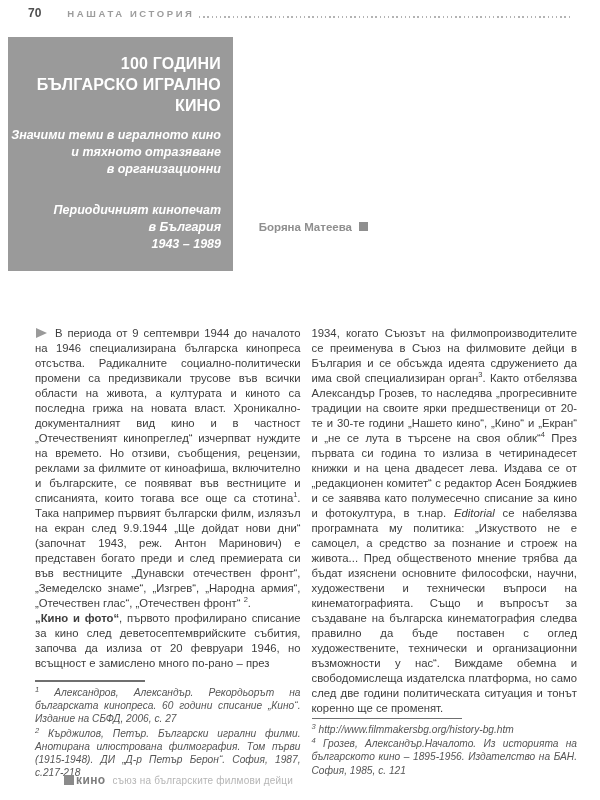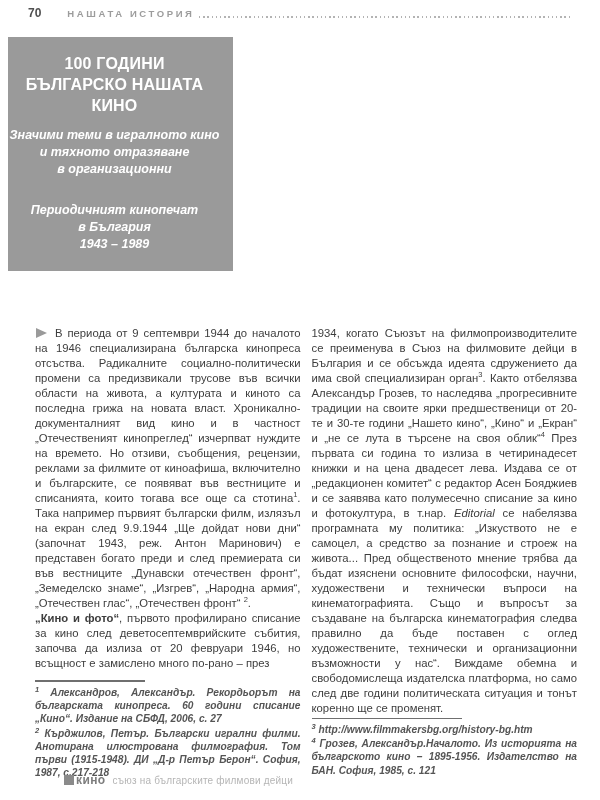--- a/index.html
+++ b/index.html
@@ -14,21 +14,21 @@
   .header { position:absolute; top:6px; left:28px; right:26px; display:flex; align-items:baseline; }
   .page-num { font-size:12px; font-weight:bold; color:#4f4f4f; }
   .section-title { margin-left:26px; font-size:9.5px; font-weight:bold; letter-spacing:2.6px; color:#9c9c9c; }
   .leader { flex:1; margin-left:4px; height:2px; align-self:flex-end; margin-bottom:2px;
     background:repeating-linear-gradient(to right, #b3b3b3 0 1.5px, transparent 1.5px 4.2px);
   }
 
   
   .title-box {
     position:absolute; left:8px; top:37px; width:225px; box-sizing:border-box;
-    background:#9a9a9a; color:#ffffff; text-align:center;
+    background:#9a9a9a; color:#ffffff; text-align:right;
     padding:16px 12px 18px 0;
   }
   .box-title { font-size:16px; font-weight:bold; line-height:21px; letter-spacing:0.2px; }
   .box-sub { font-size:12.5px; font-weight:bold; font-style:italic; line-height:17px; }
   .box-sub.first { margin-top:11px; }
   .box-period { margin-top:24px; }
 
   
   .author { position:absolute; top:221px; left:0; width:368px; text-align:right;
     font-size:11.5px; font-weight:bold; color:#8f8f8f; }
@@ -45,50 +45,53 @@
     border-left:11px solid #9a9a9a; border-top:5.5px solid transparent; border-bottom:5.5px solid transparent;
   }
   .sup { vertical-align:super; font-size:7.5px; line-height:0; }
   .bold { font-weight:bold; }
   .ital { font-style:italic; }
 
   
   .fn-sep { width:110px; height:0; border-top:2px solid #6f6f6f; margin:9px 0 4px 0; }
   .fn-sep.right { width:150px; border-top:1.5px solid #6f6f6f; margin:2px 0 4px 0; }
   .footnotes { font-size:10.2px; line-height:13.2px; font-style:italic; color:#555; text-align:justify; }
-  .footnotes p { margin:0 0 1px 0;font-weight:bold; }
+  .footnotes p { margin:0 0 1px 0; }
 
   
   .footer { position:absolute; left:64px; bottom:13px; display:flex; align-items:center; }
   .footer .sq { display:inline-block; width:10px; height:10px; background:#8a8a8a; margin-right:2px; }
   .footer .mag { font-size:12px; font-weight:bold; color:#7d7d7d; letter-spacing:0.4px; }
   .footer .tag { font-size:10px; color:#b5b5b5; margin-left:7px; letter-spacing:0.2px; }
 </style>
 </head>
 <body>
 
 <div class="page">
 
   <div class="header">
     <span class="page-num">70</span>
     <span class="section-title">НАШАТА ИСТОРИЯ</span>
     <span class="leader"></span>
   </div>
 
   <div class="title-box">
     <div class="box-title">100 ГОДИНИ</div>
-    <div class="box-title">БЪЛГАРСКО НАШАТА КИНО</div>
+    <div class="box-title">БЪЛГАРСКО ИГРАЛНО КИНО</div>
     <div class="box-sub first">Значими теми в игралното кино</div>
     <div class="box-sub">и тяхното отразяване</div>
     <div class="box-sub">в организационни</div>
     <div class="box-sub box-period">Периодичният кинопечат</div>
     <div class="box-sub">в България</div>
     <div class="box-sub">1943 – 1989</div>
   </div>
 
+  <div class="author">
+    <span>Боряна Матеева</span><span class="sq"></span>
+  </div>
 
   <div class="body-wrap">
 
     <div class="col">
       <span class="marker"></span>
       <div class="btxt">
         <p class="p-first"><span>В периода от 9 септември 1944 до началото на 1946 специализирана българска кинопреса отсъства. Радикалните социално-политически промени са предизвикали трусове във всички области на живота, а културата и киното са последна грижа на новата власт. Хроникално-документалният вид кино и в частност „Отечественият кинопреглед“ изчерпват нуждите на времето. Но отзиви, съобщения, рецензии, реклами за филмите от киноафиша, включително и българските, се появяват във вестниците и списанията, които тогава все още са стотина</span><span class="sup">1</span><span>. Така например първият български филм, излязъл на екран след 9.9.1944 „Ще дойдат нови дни“ (започнат 1943, реж. Антон Маринович) е представен богато преди и след премиерата си във вестниците „Дунавски отечествен фронт“, „Земеделско знаме“, „Изгрев“, „Народна армия“, „Отечествен глас“, „Отечествен фронт“ </span><span class="sup">2</span><span>.</span></p>
         <p><span class="bold">„Кино и фото“</span><span>, първото профилирано списание за кино след деветосептемврийските събития, започва да излиза от 20 февруари 1946, но всъщност е замислено много по-рано – през</span></p>
       </div>
       <div class="fn-sep"></div>

